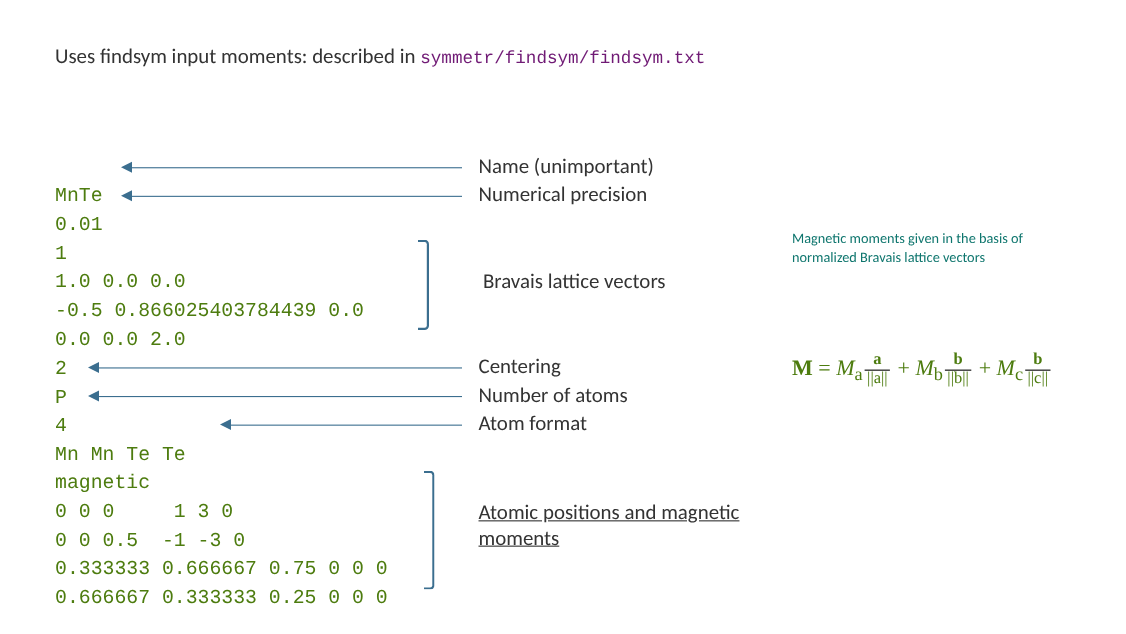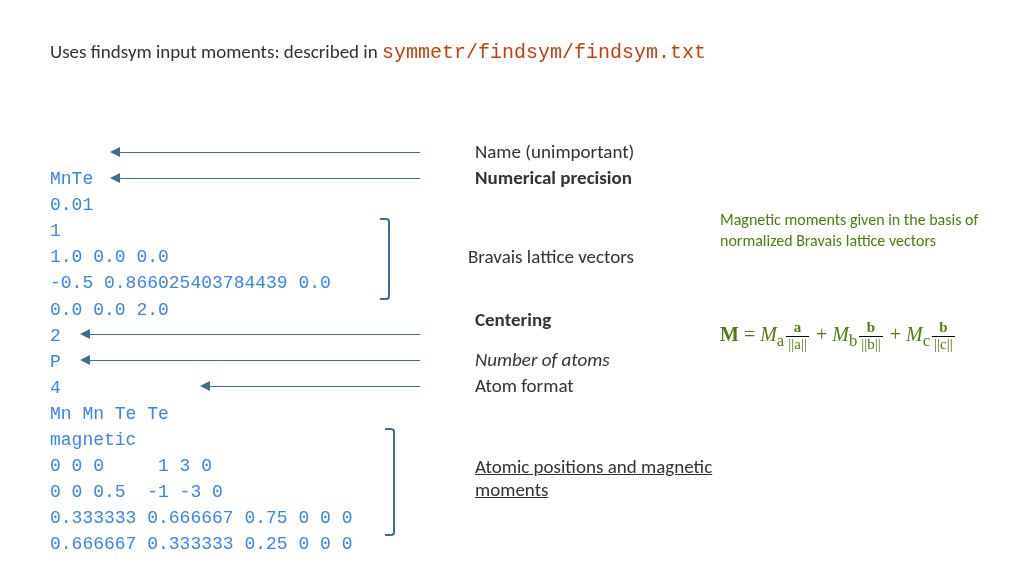--- a/index.html
+++ b/index.html
@@ -13,46 +13,45 @@
     position: relative;
     background: #fff;
   }
   .header {
     position: absolute;
     top: 40px;
     left: 50px;
   }
   .mono {
     font-family: "Courier New", monospace;
-    font-size: 20px;
-    color: #c2410c;
+    font-size: 16px;
+    color: #701a75;
   }
   .code-block {
     position: absolute;
     top: 140px;
     left: 50px;
     font-family: "Courier New", monospace;
     font-size: 18px;
     line-height: 1.45;
-    color: #3b82f6;
+    color: #4d7c0f;
     white-space: pre;
   }
   .annotation {
     position: absolute;
     font-size: 19px;
     color: #333;
-    margin-left: 40px;
   }
   .side-note {
     position: absolute;
     top: 210px;
     left: 720px;
     width: 270px;
-    font-size: 16px;
-    color: #4d7c0f;
+    font-size: 13px;
+    color: #0f766e;
     line-height: 1.3;
   }
   .equation {
     position: absolute;
     top: 320px;
     left: 720px;
     font-family: "Times New Roman", serif;
     font-size: 20px;
     color: #4d7c0f;
   }
@@ -111,32 +110,32 @@
 <span>0.333333 0.666667 0.75 0 0 0</span>
 <span>0.666667 0.333333 0.25 0 0 0</span>
 </div>
 
 <div class="arrow-head-left" style="top:147px; left:110px;"></div>
 <div class="arrow-line" style="top:152px; left:120px; width:300px;"></div>
 <div class="annotation" style="top:140px; left:435px;">Name (unimportant)</div>
 
 <div class="arrow-head-left" style="top:173px; left:110px;"></div>
 <div class="arrow-line" style="top:178px; left:120px; width:300px;"></div>
-<div class="annotation" style="top:166px; left:435px;font-weight:bold;">Numerical precision</div>
+<div class="annotation" style="top:166px; left:435px;">Numerical precision</div>
 
 <div class="bracket" style="top:218px; left:380px; height:78px;"></div>
-<div class="annotation" style="top:245px; left:428px;">Bravais lattice vectors</div>
+<div class="annotation" style="top:245px; left:439px;">Bravais lattice vectors</div>
 
 <div class="arrow-head-left" style="top:329px; left:80px;"></div>
 <div class="arrow-line" style="top:334px; left:90px; width:330px;"></div>
-<div class="annotation" style="top:308px; left:435px;font-weight:bold;">Centering</div>
+<div class="annotation" style="top:322px; left:435px;">Centering</div>
 
 <div class="arrow-head-left" style="top:355px; left:80px;"></div>
 <div class="arrow-line" style="top:360px; left:90px; width:330px;"></div>
-<div class="annotation" style="top:348px; left:435px;font-style:italic;">Number of atoms</div>
+<div class="annotation" style="top:348px; left:435px;">Number of atoms</div>
 
 <div class="arrow-head-left" style="top:381px; left:200px;"></div>
 <div class="arrow-line" style="top:386px; left:210px; width:210px;"></div>
 <div class="annotation" style="top:374px; left:435px;">Atom format</div>
 
 <div class="bracket" style="top:428px; left:385px; height:104px;"></div>
 <div class="annotation" style="top:455px; left:435px; width:250px;text-decoration:underline;">Atomic positions and magnetic moments</div>
 
 <div class="side-note">Magnetic moments given in the basis of normalized Bravais lattice vectors</div>
 

